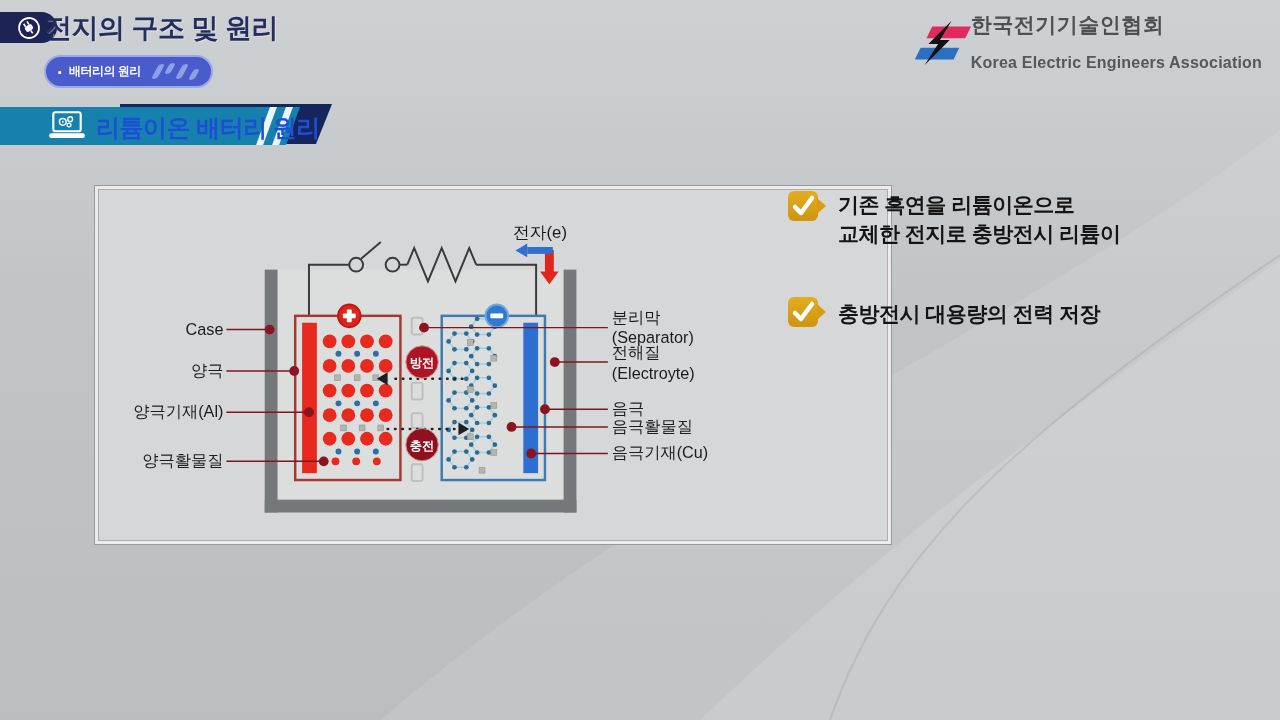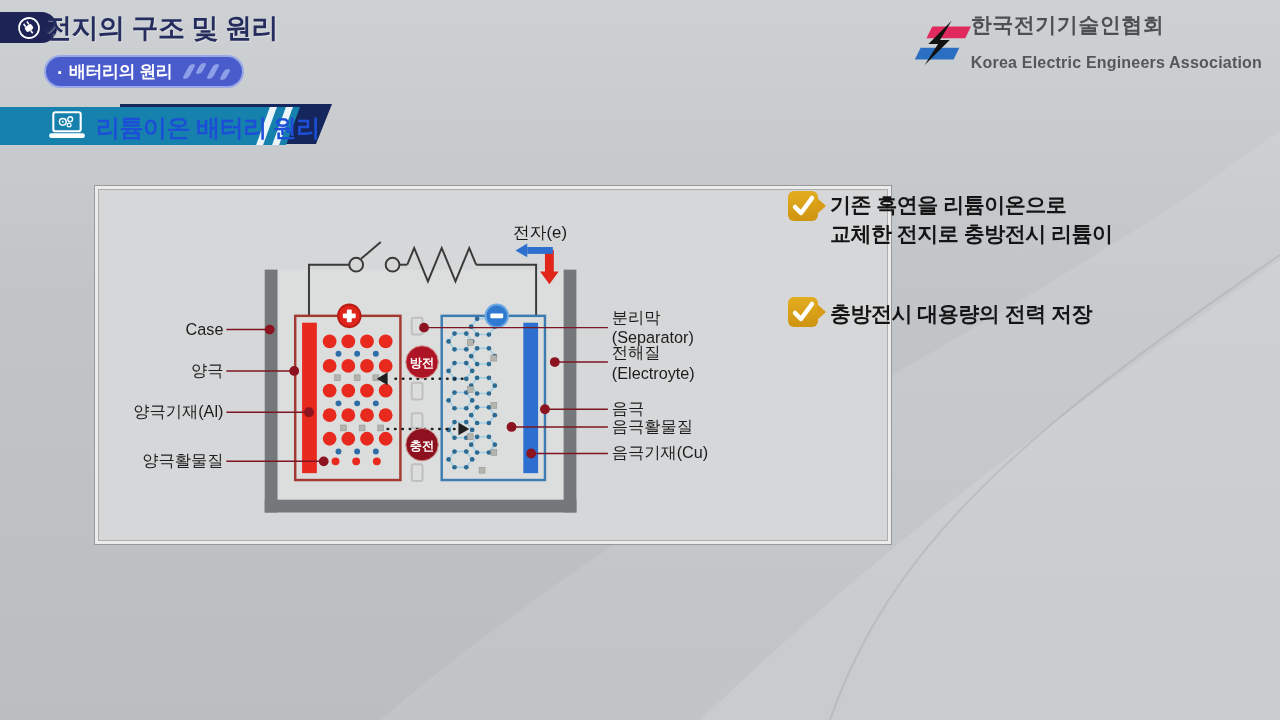--- a/index.html
+++ b/index.html
@@ -16,21 +16,21 @@
   }
   .app-title{
     left:45px;top:10px;font-size:27px;font-weight:800;color:#252c5e;
     text-shadow:1px 1px 0 rgba(255,255,255,0.35);letter-spacing:-0.5px;
   }
   .subtitle-pill{
     left:44px;top:55px;height:29px;background:#4a5ccc;border:2px solid #99a8e8;
     border-radius:17px;display:flex;align-items:center;padding:0 14px 0 12px;color:#fff;
   }
   .subtitle-pill .bullet{font-size:11px;margin-right:7px;}
-  .subtitle-pill .lbl{font-size:17px;font-weight:700;letter-spacing:-0.5px;}
+  .subtitle-pill .lbl{font-size:12px;font-weight:700;letter-spacing:-0.5px;}
   .slashes{display:flex;gap:6px;margin-left:14px;align-items:center;}
   .slash{width:6px;height:15px;border-radius:3px;background:#9db0ee;opacity:.8;transform:skewX(-28deg);}
   .slash.s2{height:11px;margin-top:-6px;}
   .slash.s3{height:15px;}
   .slash.s4{height:11px;margin-top:6px;}
   .logo{right:18px;top:14px;display:flex;align-items:center;gap:0;}
   .logo-text{display:flex;flex-direction:column;line-height:1;}
   .logo-ko{font-size:21px;font-weight:800;color:#4d4f52;letter-spacing:0.5px;}
   .logo-en{font-size:16px;font-weight:700;color:#55575a;margin-top:20px;letter-spacing:0.2px;}
   
@@ -49,21 +49,21 @@
   .panel{
     left:95px;top:186px;width:796px;height:358px;background:#d6d7d8;
     border:3px solid #ececec;outline:1px solid #999;
     box-shadow:inset 0 0 0 1px #adadad;box-sizing:border-box;
   }
   .panel svg{position:absolute;left:0;top:0;}
   
   .check-badge{width:30px;height:30px;background:linear-gradient(180deg,#e3ad20,#cf9410);border-radius:6px;}
   .check-badge .pt{position:absolute;right:-8px;top:50%;transform:translateY(-50%);width:0;height:0;
     border-top:8px solid transparent;border-bottom:8px solid transparent;border-left:9px solid #d89d14;}
-  .kp-text{font-size:21px;line-height:29px;font-weight:600;color:#141414;letter-spacing:-0.5px;}
+  .kp-text{font-size:21px;line-height:29px;font-weight:600;color:#141414;letter-spacing:-0.5px;margin-left:8px;}
   .kp-text div{white-space:nowrap;}
 </style>
 </head>
 <body>
 
 <svg class="abs" width="1280" height="720" viewBox="0 0 1280 720" style="left:0;top:0;">
   <path d="M1280,130 C1000,340 700,450 380,720 L1280,720 Z" fill="rgba(255,255,255,0.10)"></path>
   <path d="M1280,260 C1040,430 900,530 700,720 L1280,720 Z" fill="rgba(255,255,255,0.12)"></path>
   <path d="M1280,255 C1010,440 890,550 830,720" stroke="rgba(130,135,140,0.22)" stroke-width="2" fill="none"></path>
 </svg>

